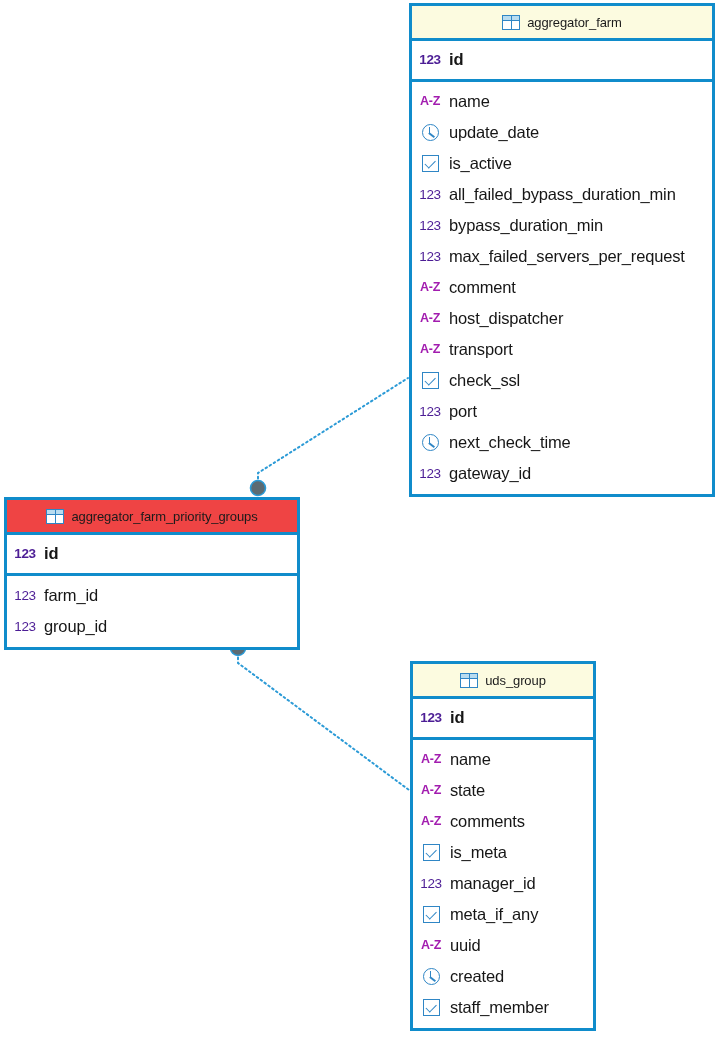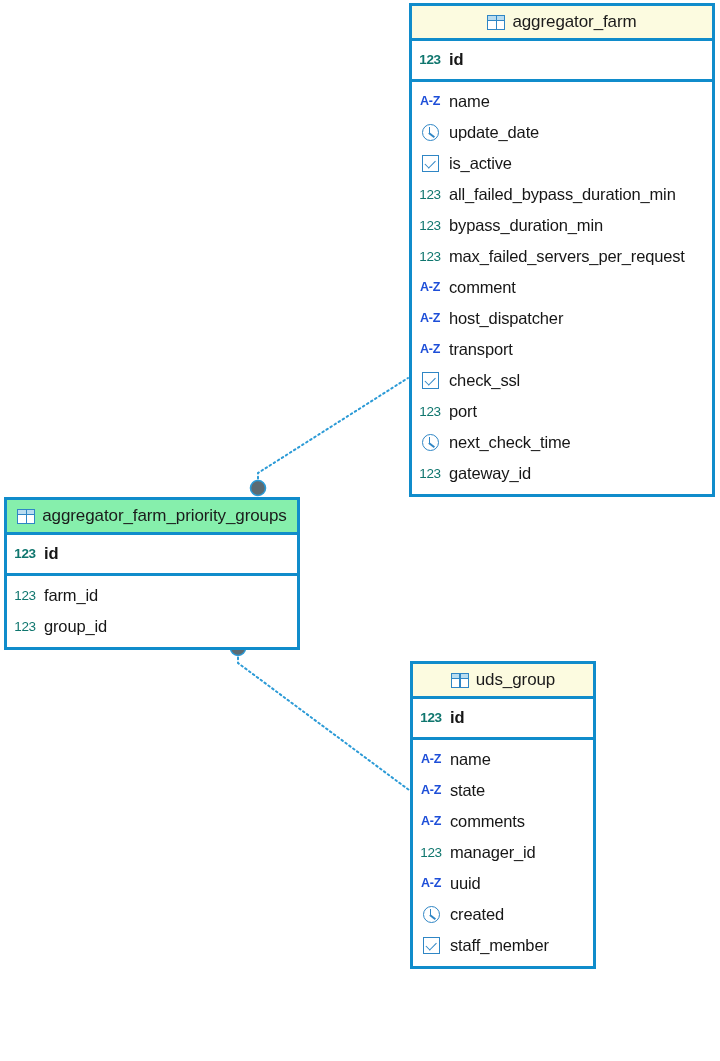--- a/index.html
+++ b/index.html
@@ -20,25 +20,25 @@
     z-index: 3;
   }
   .entity-header {
     height: 35px;
     background: #fcfbe0;
     display: flex;
     align-items: center;
     justify-content: center;
     gap: 7px;
     border-bottom: 3px solid #108ccb;
-    font-size: 17px;
+    font-size: 13px;
     color: #1b1b1b;
     letter-spacing: -0.1px;
   }
-  .entity.selected > .entity-header { background: #86efac; }
+  .entity.selected > .entity-header { background: #ef4444; }
 
   .pk-section {
     border-bottom: 3px solid #108ccb;
     padding: 3px 0 4px 0;
   }
   .cols-section { padding: 4px 0 5px 0; }
 
   .col {
     display: flex;
     align-items: center;
@@ -49,25 +49,25 @@
     white-space: nowrap;
     letter-spacing: -0.15px;
   }
   .col.pk { font-weight: bold; }
   .col-name { margin-left: 8px; }
 
   
   .tic { flex: 0 0 auto; display: inline-flex; align-items: center; justify-content: center;
          width: 22px; height: 22px; }
   .tic-num {
-    font-size: 13.5px; color: #0f766e; font-family: "Liberation Sans", sans-serif;
+    font-size: 13.5px; color: #4c1d95; font-family: "Liberation Sans", sans-serif;
     letter-spacing: -0.3px; line-height: 1;
   }
   .tic-str {
-    font-size: 12.5px; color: #1d4ed8; font-weight: bold; letter-spacing: -0.2px; line-height: 1;
+    font-size: 12.5px; color: #a21caf; font-weight: bold; letter-spacing: -0.2px; line-height: 1;
   }
   .tic-bool {
     width: 17px; height: 17px; border: 1.6px solid #2f86c5; background: #fff;
     position: relative;
   }
   .tic-bool::after {
     content: ""; position: absolute; left: 2.5px; top: 3.5px;
     width: 9px; height: 4.5px;
     border-left: 1.8px solid #2f86c5; border-bottom: 1.8px solid #2f86c5;
     transform: rotate(-45deg);
@@ -274,23 +274,35 @@
             <span class="col-name">state</span>
           </div>
           <div class="col">
             <span class="tic">
               <span class="tic-str">A-Z</span>
             </span>
             <span class="col-name">comments</span>
           </div>
           <div class="col">
             <span class="tic">
+              <span class="tic-bool"></span>
+            </span>
+            <span class="col-name">is_meta</span>
+          </div>
+          <div class="col">
+            <span class="tic">
               <span class="tic-num">123</span>
             </span>
             <span class="col-name">manager_id</span>
+          </div>
+          <div class="col">
+            <span class="tic">
+              <span class="tic-bool"></span>
+            </span>
+            <span class="col-name">meta_if_any</span>
           </div>
           <div class="col">
             <span class="tic">
               <span class="tic-str">A-Z</span>
             </span>
             <span class="col-name">uuid</span>
           </div>
           <div class="col">
             <span class="tic">
               <span class="tic-date"></span>

